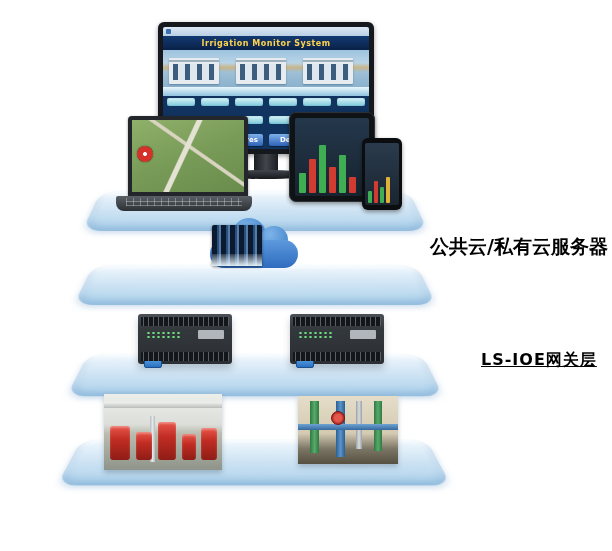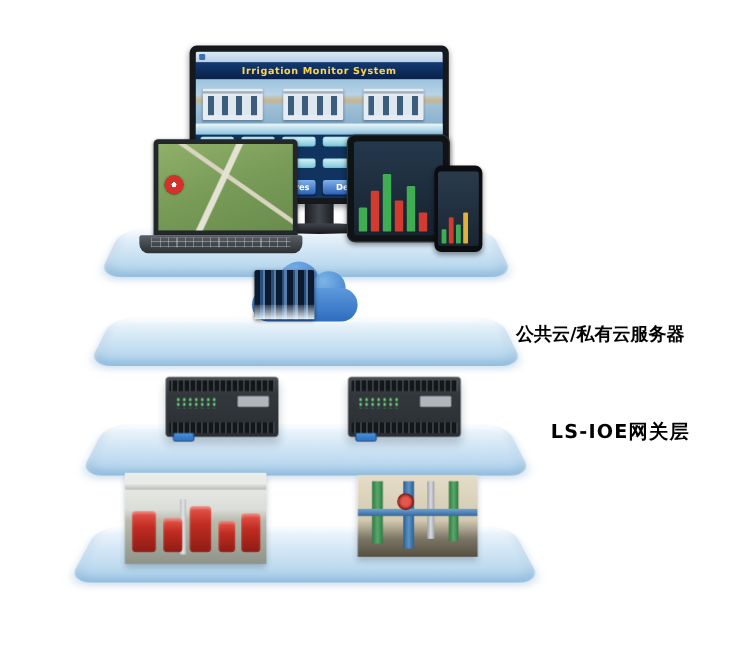--- a/index.html
+++ b/index.html
@@ -14,28 +14,28 @@
                0 4px 7px rgba(130,170,210,.35);}
   #p1{left:92px;top:178px;width:326px;height:64px;transform:perspective(430px) rotateX(52deg);}
   #p2{left:84px;top:252px;width:342px;height:64px;transform:perspective(430px) rotateX(52deg);}
   #p3{left:78px;top:340px;width:354px;height:68px;transform:perspective(430px) rotateX(52deg);}
   #p4{left:70px;top:424px;width:368px;height:74px;transform:perspective(430px) rotateX(52deg);}
 
   
   .layer-label{position:absolute;color:#000;font-weight:700;font-size:16px;
                letter-spacing:1px;white-space:nowrap;z-index:2;}
   #label1{left:466px;top:140px;}
-  #label2{left:430px;top:236px;font-size:15px;line-height:20px;letter-spacing:0;margin-top:32px;}
-  #label3{left:459px;top:350px;}
+  #label2{left:430px;top:236px;font-size:19px;line-height:20px;letter-spacing:0;}
+  #label3{left:481px;top:350px;text-decoration:underline;}
   #label4{left:466px;top:447px;}
 
   
   .monitor{position:absolute;left:158px;top:22px;z-index:3;}
   .mon-frame{width:206px;height:122px;background:#15181c;border-radius:6px;padding:5px;
-             box-shadow:0 2px 5px rgba(0,0,0,.4);margin-top:16px;}
+             box-shadow:0 2px 5px rgba(0,0,0,.4);}
   .mon-screen{width:100%;height:100%;background:#0d2b5e;border-radius:2px;overflow:hidden;
               display:flex;flex-direction:column;}
   .mon-titlebar{height:9px;flex:none;background:linear-gradient(#dce9f5,#b9cfe4);
                 display:flex;align-items:center;padding:0 3px;}
   .mon-titlebar .dot{width:5px;height:5px;background:#3a6fb0;border-radius:1px;}
   .mon-banner{height:14px;flex:none;background:linear-gradient(#123a72,#0a2148);
               color:#ffd34d;font-size:8px;font-weight:700;display:flex;align-items:center;
               justify-content:center;letter-spacing:.5px;}
   .mon-scene{height:46px;flex:none;position:relative;
     background:linear-gradient(180deg,#9dc3de 0%,#b8d4e6 28%,#c9b58a 38%,#9fc0d6 48%,#7fa9c8 100%);}

